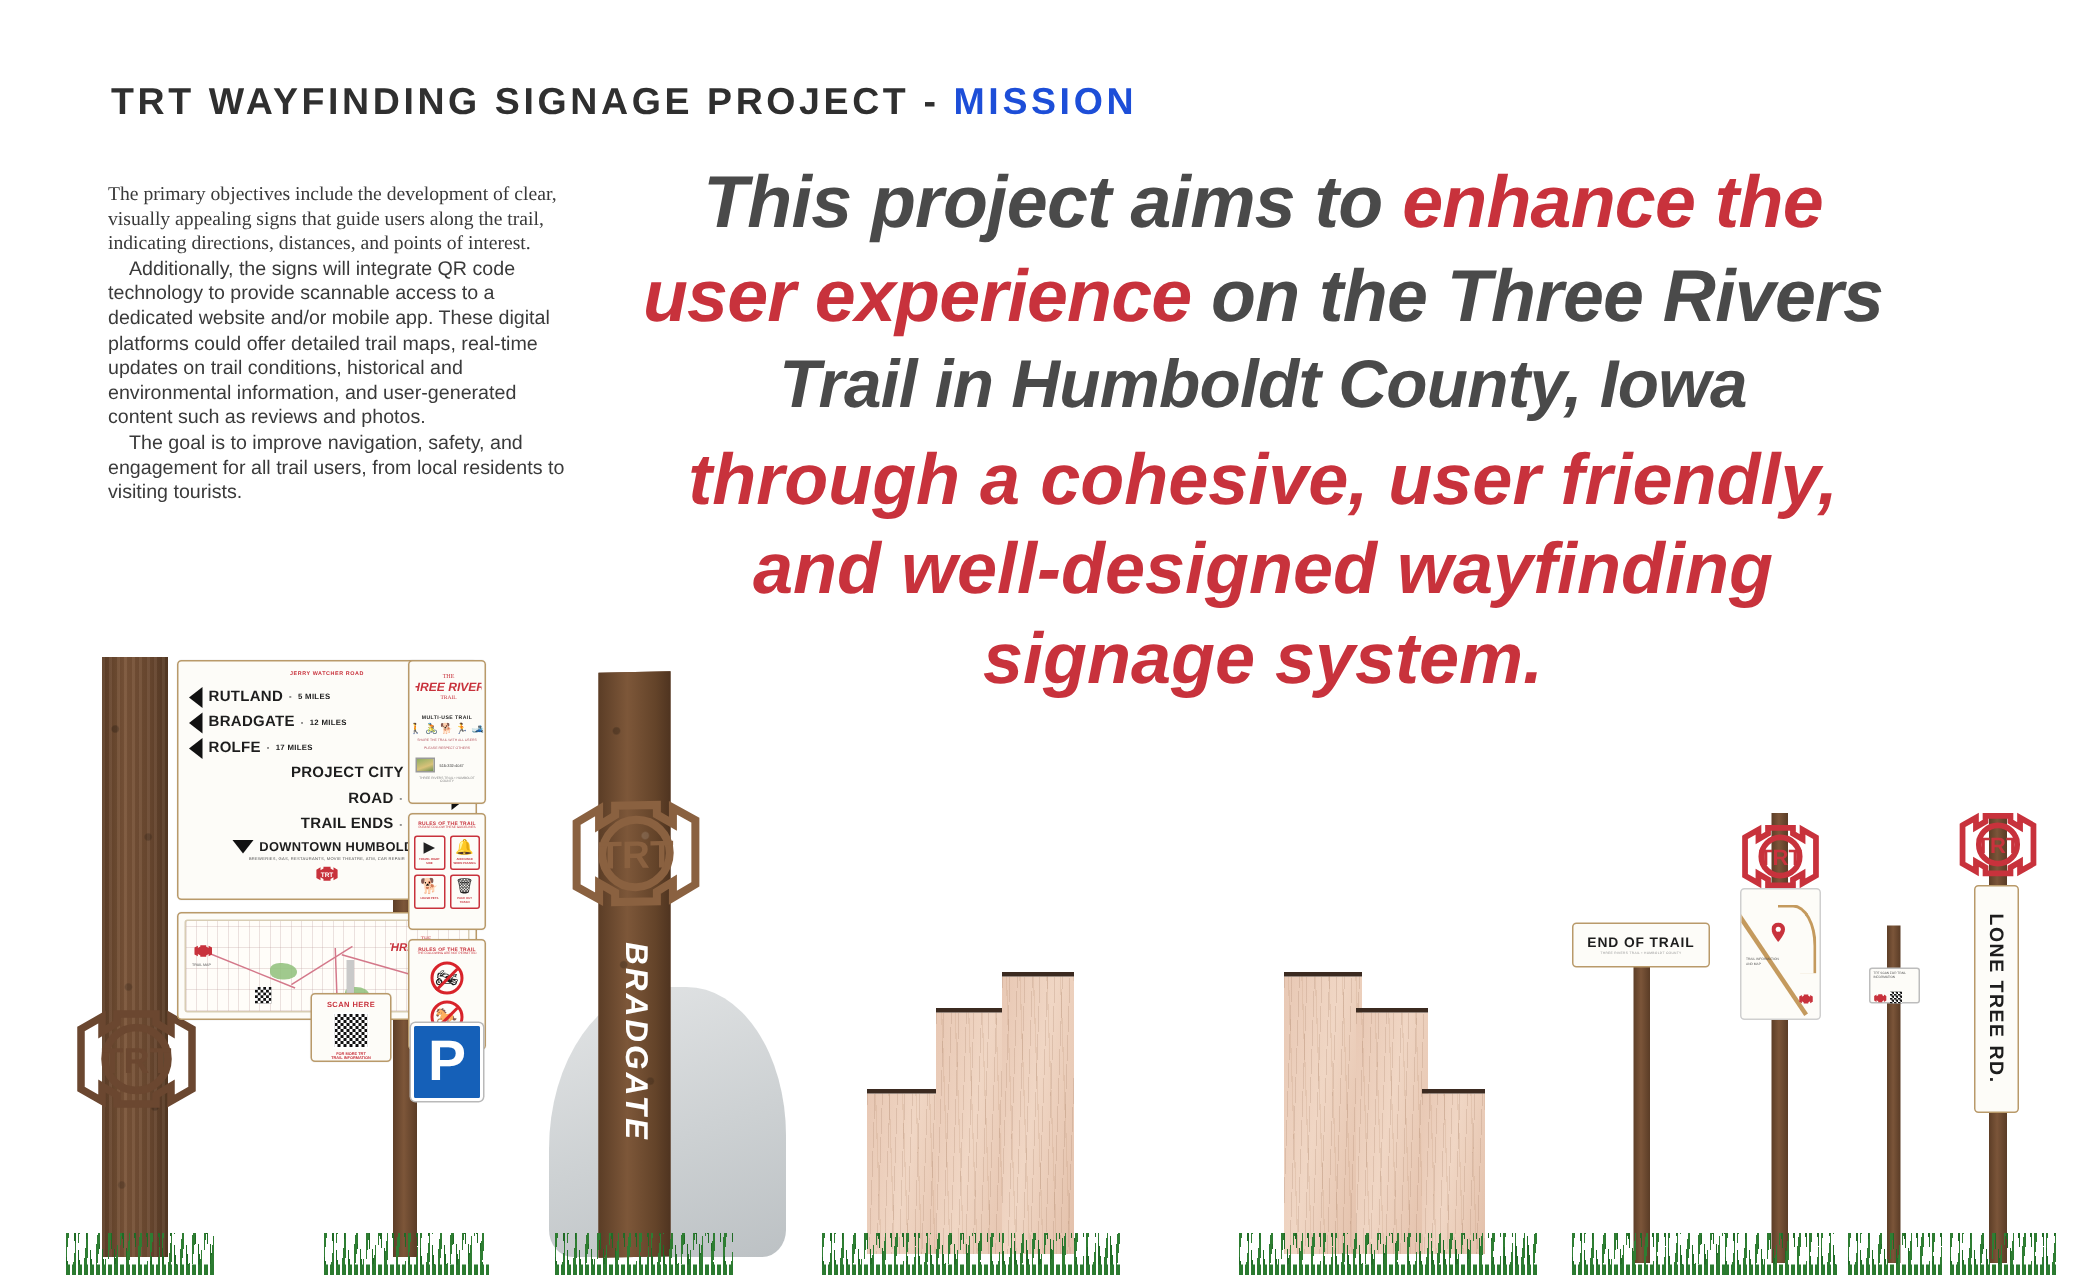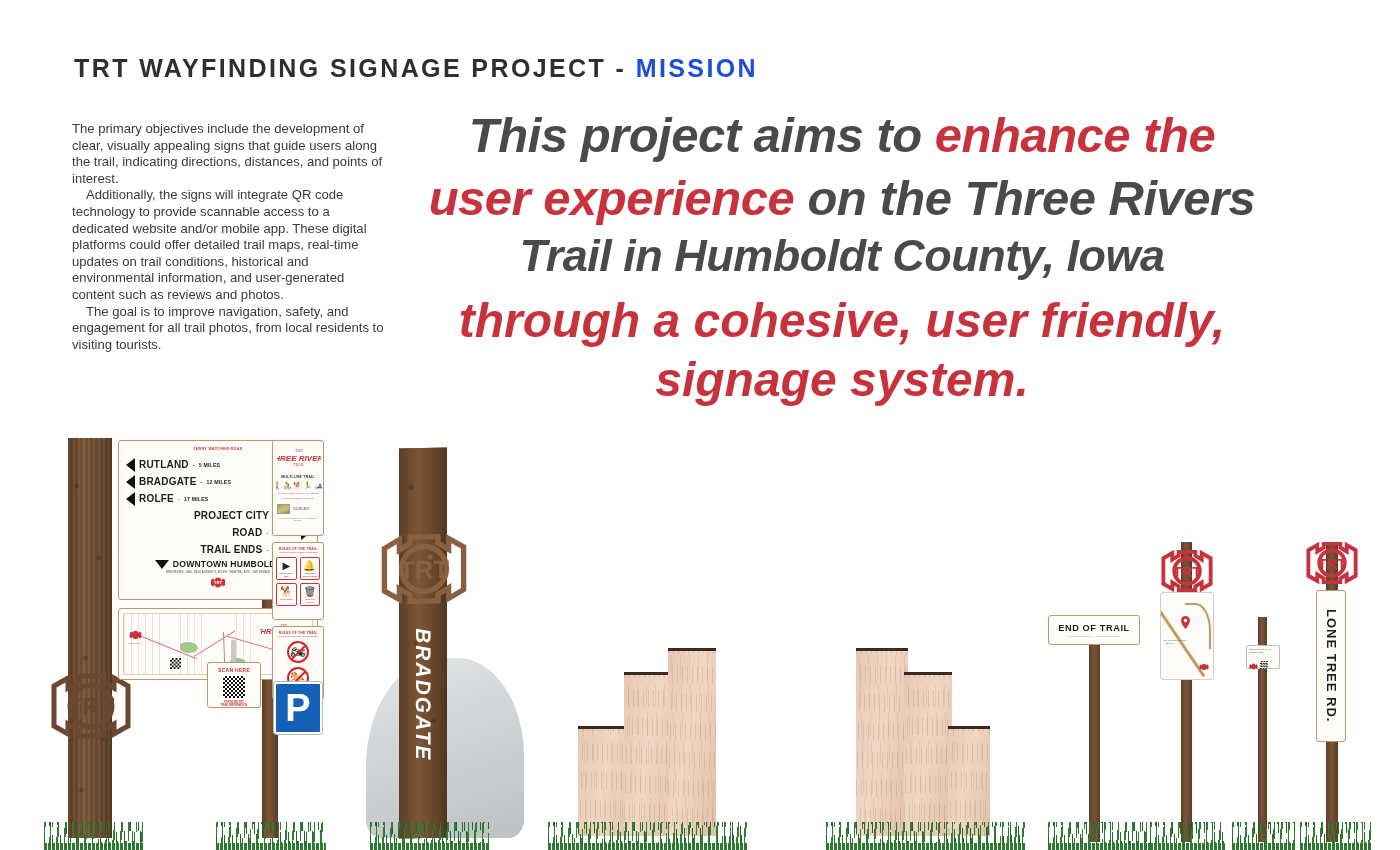--- a/index.html
+++ b/index.html
@@ -26,21 +26,21 @@
   
   .body-copy {
     position: absolute; left: 72px; top: 121px;
     width: 316px;
     font-size: 13.1px;
     line-height: 16.6px;
     color: #3a3a3a;
     font-family: "Liberation Sans", sans-serif;
   }
   .body-copy p { text-indent: 14px; }
-  .body-copy p.first { text-indent: 0; }
+  .body-copy p.first { text-indent: 0; font-family: Liberation Serif, serif; }
 
   
   .headline {
     position: absolute; left: 422px; top: 112px;
     width: 840px;
     text-align: center;
     font-family: "Liberation Sans", sans-serif;
     font-weight: 700; font-style: italic;
     color: #4a4a4a;
     line-height: 0.95;
@@ -303,32 +303,33 @@
 
   <div class="page-title">
     <span>TRT WAYFINDING SIGNAGE PROJECT</span>
     <span class="dash">-</span>
     <span class="accent">MISSION</span>
   </div>
 
   <div class="body-copy">
     <p class="first">The primary objectives include the development of clear, visually appealing signs that guide users along the trail, indicating directions, distances, and points of interest.</p>
     <p>Additionally, the signs will integrate QR code technology to provide scannable access to a dedicated website and/or mobile app. These digital platforms could offer detailed trail maps, real-time updates on trail conditions, historical and environmental information, and user-generated content such as reviews and photos.</p>
-    <p>The goal is to improve navigation, safety, and engagement for all trail photos, from local residents to visiting tourists.</p>
+    <p>The goal is to improve navigation, safety, and engagement for all trail users, from local residents to visiting tourists.</p>
   </div>
 
   <div class="headline">
     <span class="ln hl-1">
       <span class="grey">This project aims to </span><span class="red">enhance the</span>
     </span>
     <span class="ln hl-2">
       <span class="red">user experience</span><span class="grey"> on the Three Rivers</span>
     </span>
     <span class="ln hl-3 grey">Trail in Humboldt County, Iowa</span>
     <span class="ln hl-4">through a cohesive, user friendly,</span>
+    <span class="ln hl-5">and well-designed wayfinding</span>
     <span class="ln hl-6">signage system.</span>
   </div>
 
   <div class="scene">
 
     <div class="kiosk-post"></div>
     <div class="kiosk-post2"></div>
 
     <div class="trt-medallion" style="left:48px; top:240px; width:86px; height:72px;">
       <svg width="86" height="72" viewBox="0 0 86 72" aria-hidden="true">

